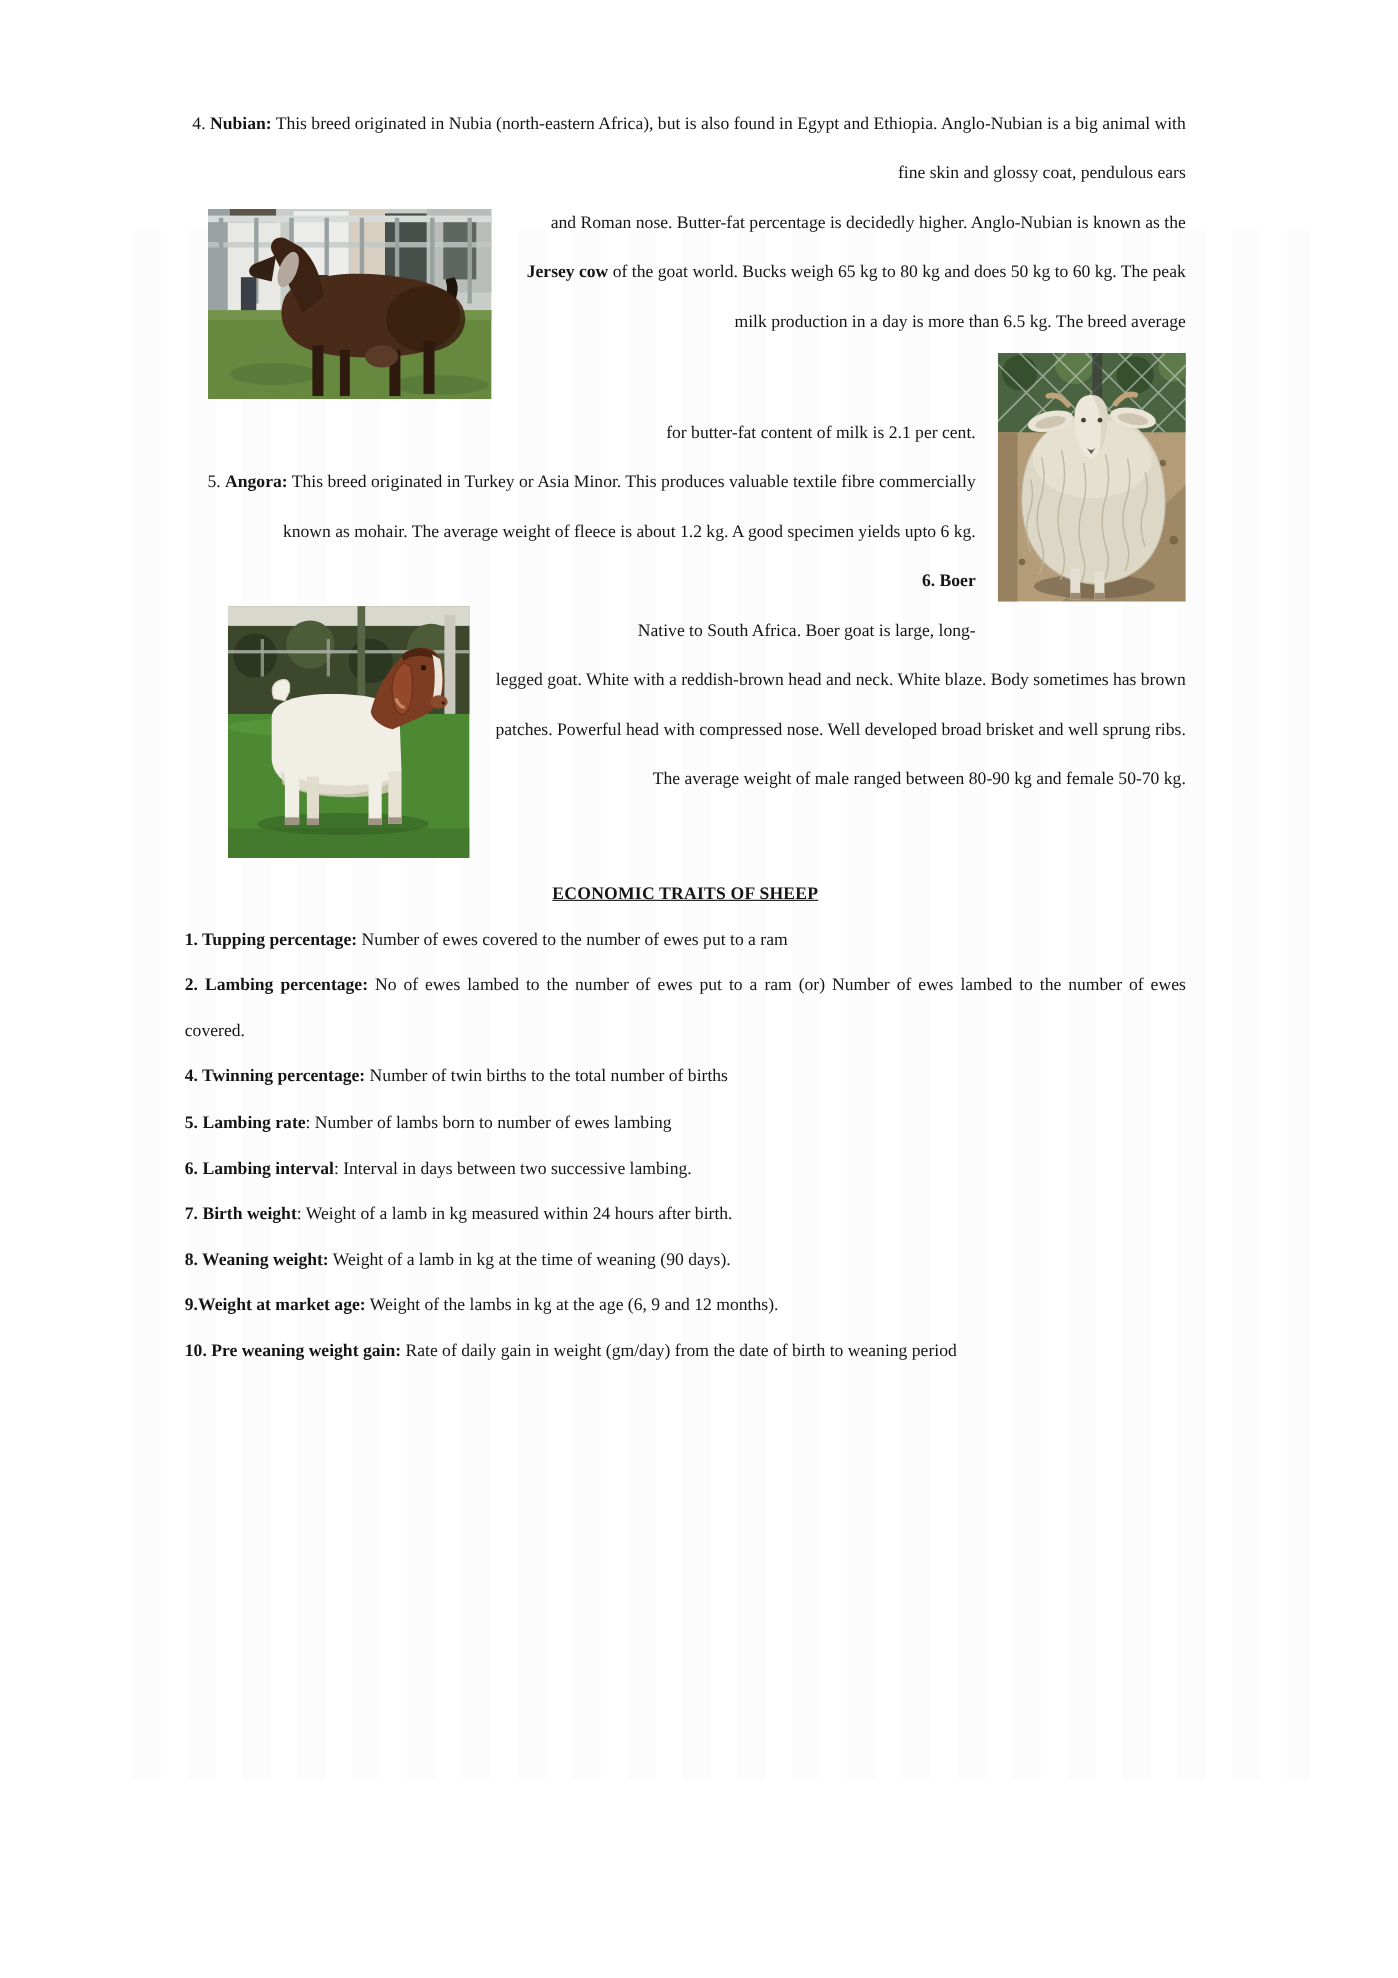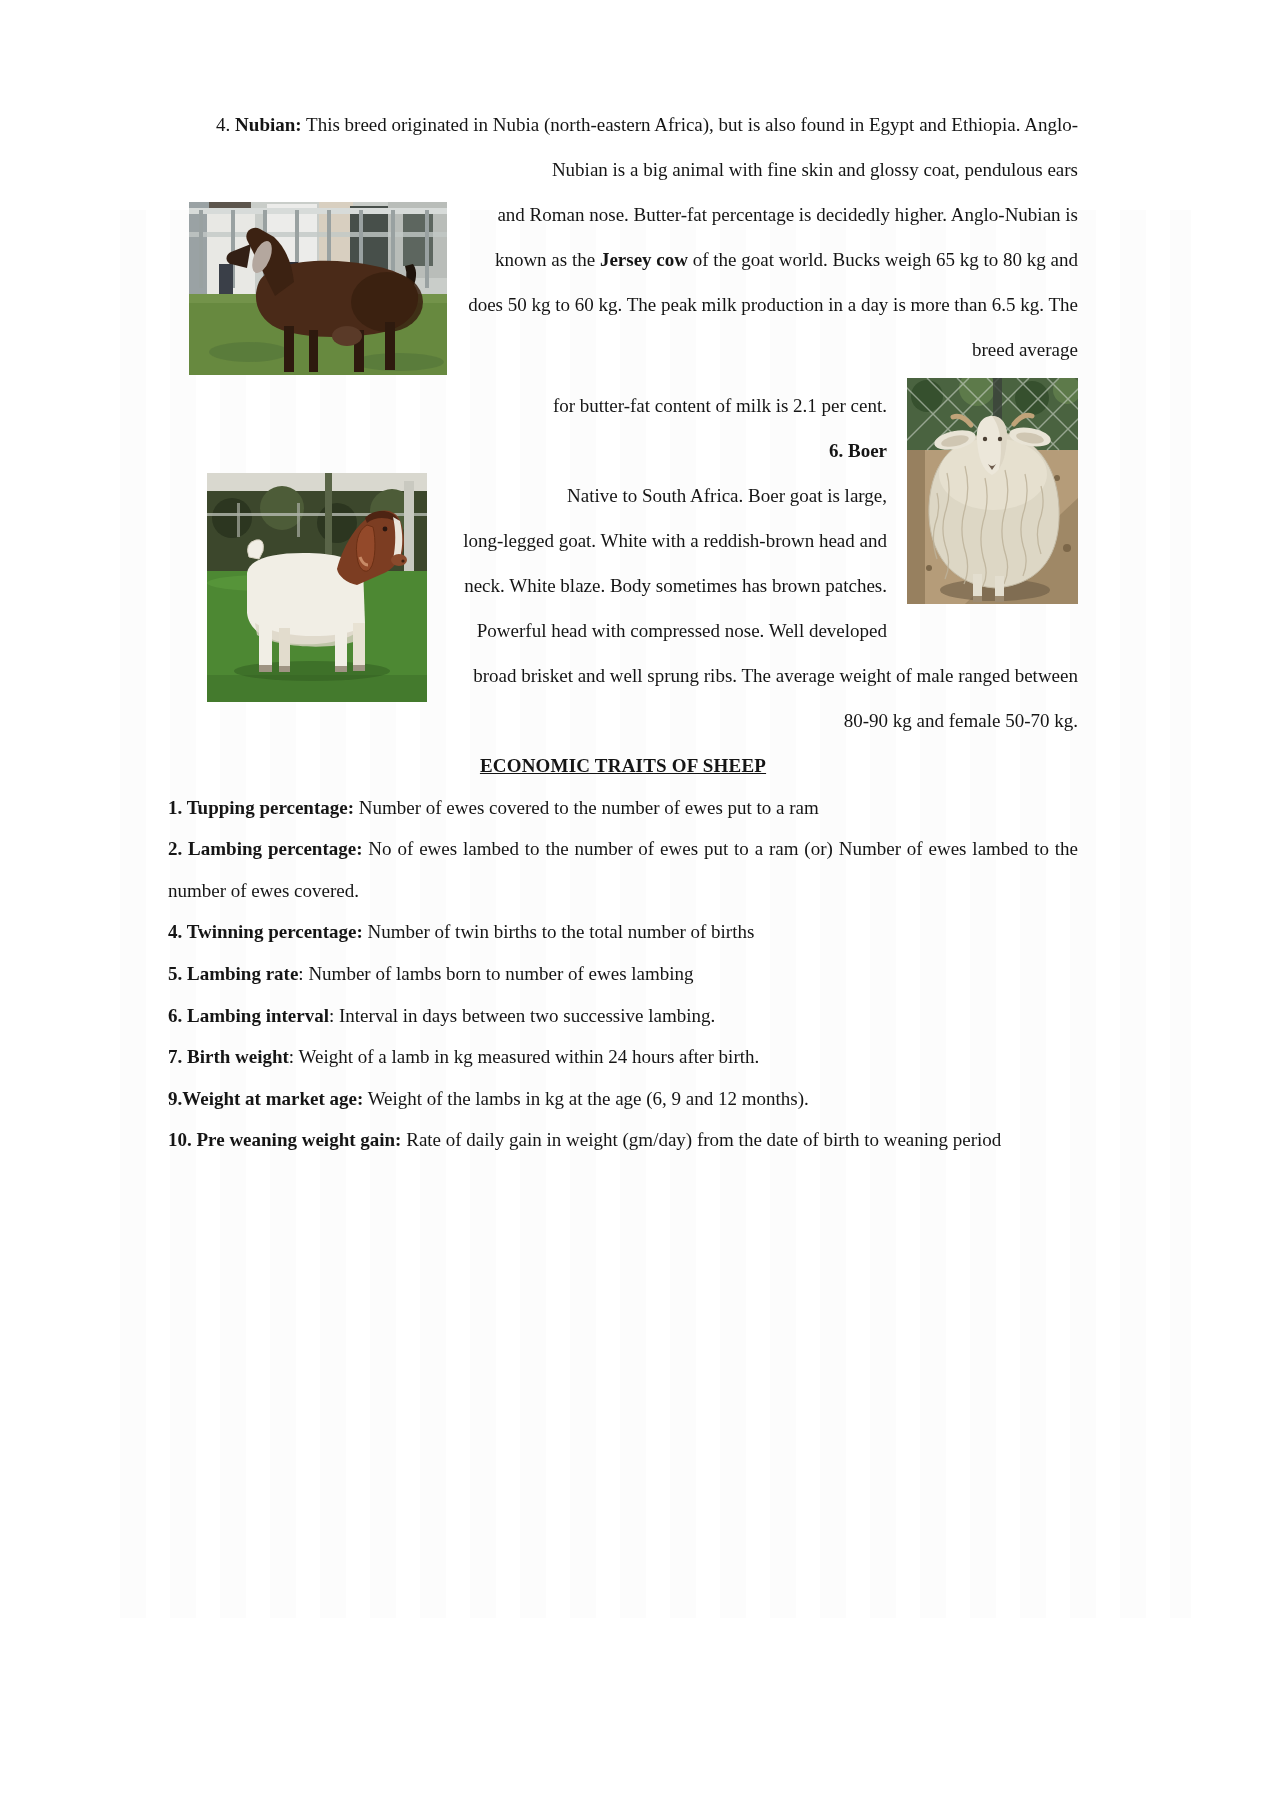--- a/index.html
+++ b/index.html
@@ -12,23 +12,23 @@
     overflow:hidden;
   }
   
   .scan-texture{
     position:absolute;left:120px;right:80px;top:210px;bottom:180px;
     background:repeating-linear-gradient(90deg,#fbfbfb 0 26px,#ffffff 26px 50px);
     opacity:.75;pointer-events:none;z-index:0;
   }
   .doc{
     position:relative;z-index:1;
-    margin:12px 193px 0 168px;       
+    margin:0 193px 0 168px;       
     padding-top:90px;
-    font-size:19px;
+    font-size:16px;
     line-height:45px;
     text-align:justify;
   }
   .doc p{margin:0;text-align:right;}
   b{font-weight:bold;}
   .photo{display:block;overflow:hidden;}
   .photo svg{display:block;width:100%;height:100%;}
   .photo-nubian{float:left;width:258px;height:173px;margin:10px 18px 8px 21px;}
   .photo-angora{float:right;width:171px;height:226px;margin:6px 0 10px 20px;}
   .photo-boer{float:left;width:220px;height:229px;margin:0 21px 12px 39px;}
@@ -148,20 +148,21 @@
       <path d="M81,86 q4,4 8,0 l-4,6 Z" fill="#6b5a4b"></path>
       <rect x="66" y="196" width="9" height="28" fill="#e3decf"></rect>
       <rect x="88" y="198" width="9" height="26" fill="#e3decf"></rect>
       <rect x="66" y="218" width="9" height="6" fill="#9c8a70"></rect>
       <rect x="88" y="218" width="9" height="6" fill="#9c8a70"></rect>
     </svg>
   </span>
 
   <p class="clear-left"><span>for butter-fat content of milk is 2.1 per cent.</span></p>
 
+  <p><span>5. </span><b>Angora:</b><span> This breed originated in Turkey or Asia Minor.  This produces valuable textile fibre commercially known as mohair. The average weight of fleece is about 1.2 kg.  A good specimen yields upto 6 kg.</span></p>
 
   <p class="boer-heading">6. Boer</p>
 
   <span class="photo photo-boer" aria-label="Boer goat side view, white body with reddish-brown head and neck, lawn with dark trees behind">
     <svg viewBox="0 0 220 229">
       <rect width="220" height="229" fill="#4d8833"></rect>
       <rect x="0" y="0" width="220" height="20" fill="#d9d8cf"></rect>
       <rect x="0" y="18" width="220" height="80" fill="#3c472c"></rect>
       <circle cx="25" cy="45" r="20" fill="#2c3620"></circle>
         <circle cx="75" cy="35" r="22" fill="#4d5c38"></circle>
@@ -200,17 +201,18 @@
   <p class="boer-para">Native to South Africa.  Boer goat is large, long-legged goat.  White with a reddish-brown head and neck.   White blaze.   Body sometimes has brown patches.  Powerful head with compressed nose.   Well developed broad brisket and well sprung ribs. The average weight of male ranged between 80-90 kg and female 50-70 kg.</p>
 
   <div class="economic clear-left">
     <div class="economic-heading">ECONOMIC TRAITS OF SHEEP</div>
     <div class="trait"><b>1. Tupping percentage:</b><span> Number of ewes covered to the number of ewes put to a  ram</span></div>
     <div class="trait"><b>2. Lambing percentage:</b><span> No of ewes lambed to the number of ewes put to a ram (or) Number of ewes lambed to the number of ewes covered.</span></div>
     <div class="trait"><b>4. Twinning percentage:</b><span> Number of twin births to the total number of births</span></div>
     <div class="trait"><b>5. Lambing rate</b><span>: Number of lambs born to number of ewes lambing</span></div>
     <div class="trait"><b>6. Lambing interval</b><span>: Interval in days between two successive lambing.</span></div>
     <div class="trait"><b>7.  Birth weight</b><span>: Weight of a lamb in kg measured within 24 hours after birth.</span></div>
+    <div class="trait"><b>8.  Weaning weight:</b><span> Weight of a lamb in kg  at the time of weaning (90 days).</span></div>
     <div class="trait"><b>9.Weight at market age:</b><span> Weight of the lambs in kg at the age (6, 9 and 12 months).</span></div>
     <div class="trait"><b>10. Pre weaning weight gain:</b><span> Rate of daily gain in weight (gm/day) from the date  of birth to weaning period</span></div>
   </div>
 
 </div>
 
 </body></html>

